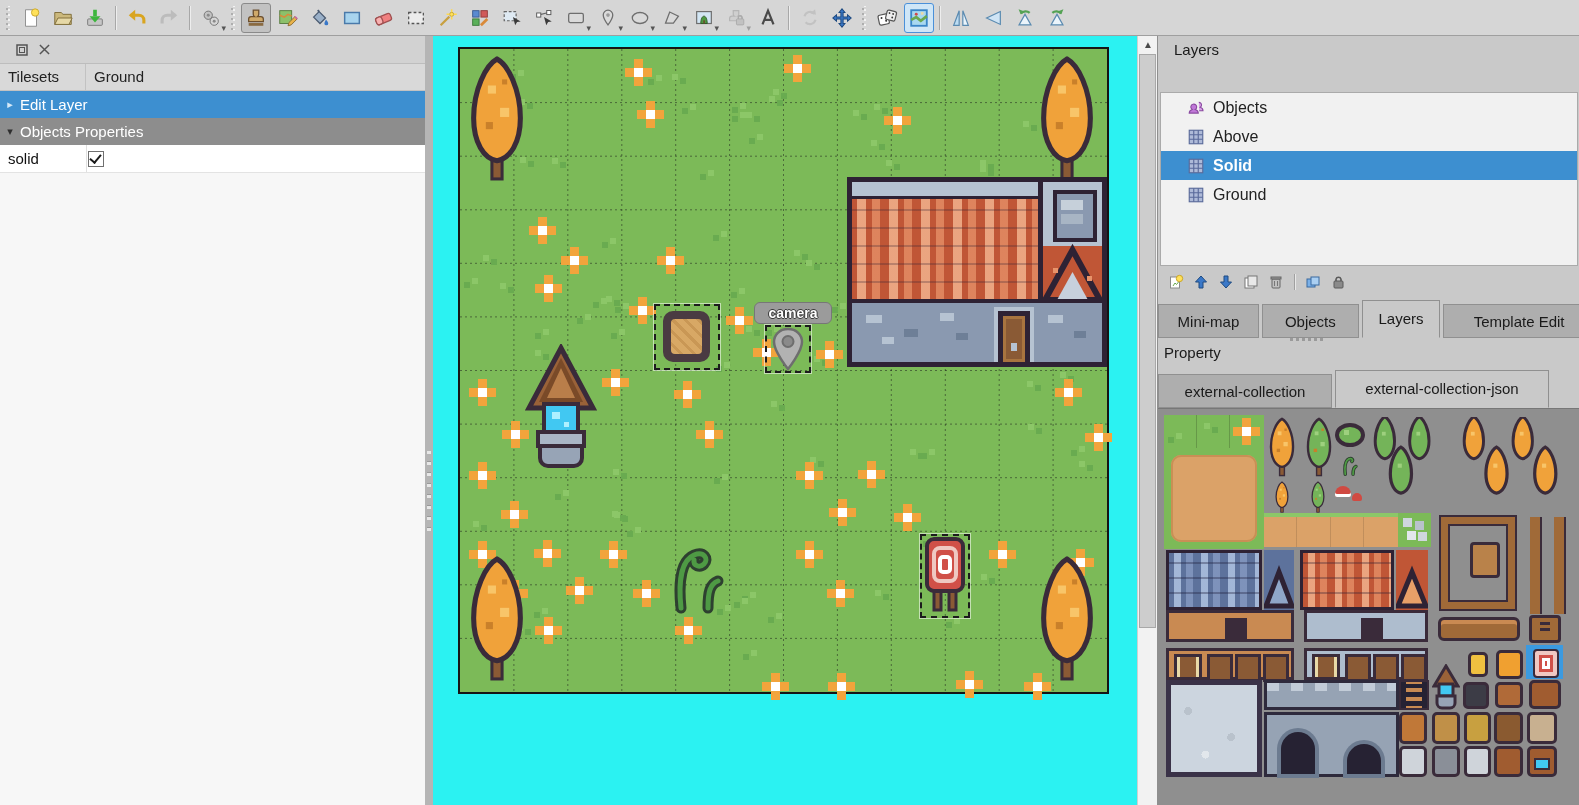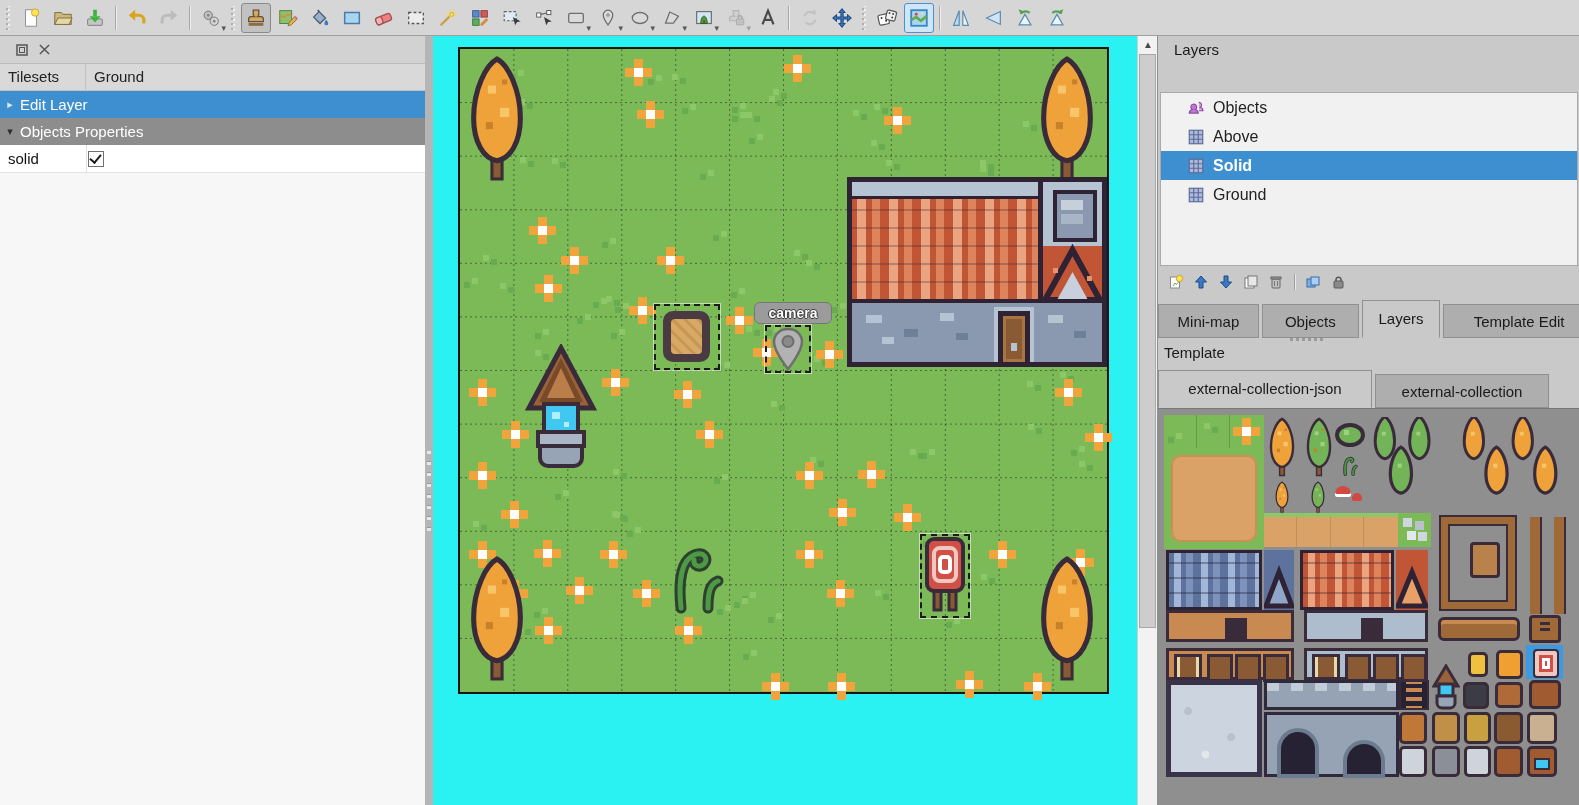--- a/index.html
+++ b/index.html
@@ -728,24 +728,24 @@
           </svg>
         </button>
       </div>
     <div id="dock-tabs">
         <div class="tab" style="width: 103px;">Mini-map</div>
         <div class="tab" style="width: 99px;">Objects</div>
         <div class="tab active" style="width: 80px;">Layers</div>
         <div class="tab" style="width: 155px;">Template Edit</div>
       </div>
     <div id="tab-grip"></div>
-    <div id="tilesets-title">Template</div>
+    <div id="tilesets-title">Property</div>
     <div id="tileset-tabs">
+        <div class="tab" style="width: 174px;">external-collection</div>
         <div class="tab active" style="width: 214px;">external-collection-json</div>
-        <div class="tab" style="width: 174px;">external-collection</div>
       </div>
     <div id="tileset-view">
         <div class="ts-tile ts-grass" style="left: 6px; top: 6px; width: 100px; height: 33px;">
           <div class="flower" style="left:78px;top:12px"></div>
           <div class="tuft" style="left:40px;top:8px"></div>
           <div class="tuft" style="left:12px;top:18px;box-shadow:-8px 4px 0 #69ab50"></div>
         </div>
         <div class="ts-tile ts-dirtpatch" style="left: 6px; top: 39px; width: 100px; height: 101px;"></div>
         <div class="ts-tile" style="left: 106px; top: 8px; width: 36px; height: 60px;"><svg width="36" height="60" viewBox="0 0 66 125">
             <rect x="28" y="98" width="10" height="24" fill="#8a5a35" stroke="#3a2b3a" stroke-width="3"></rect>

